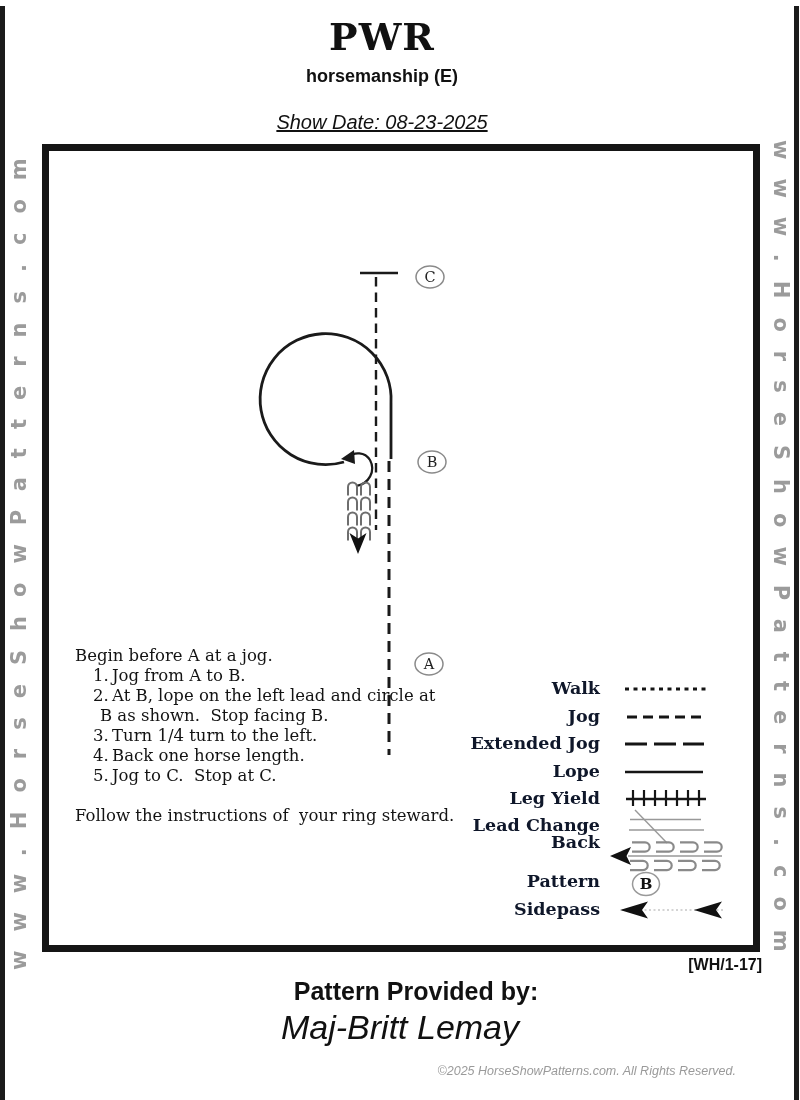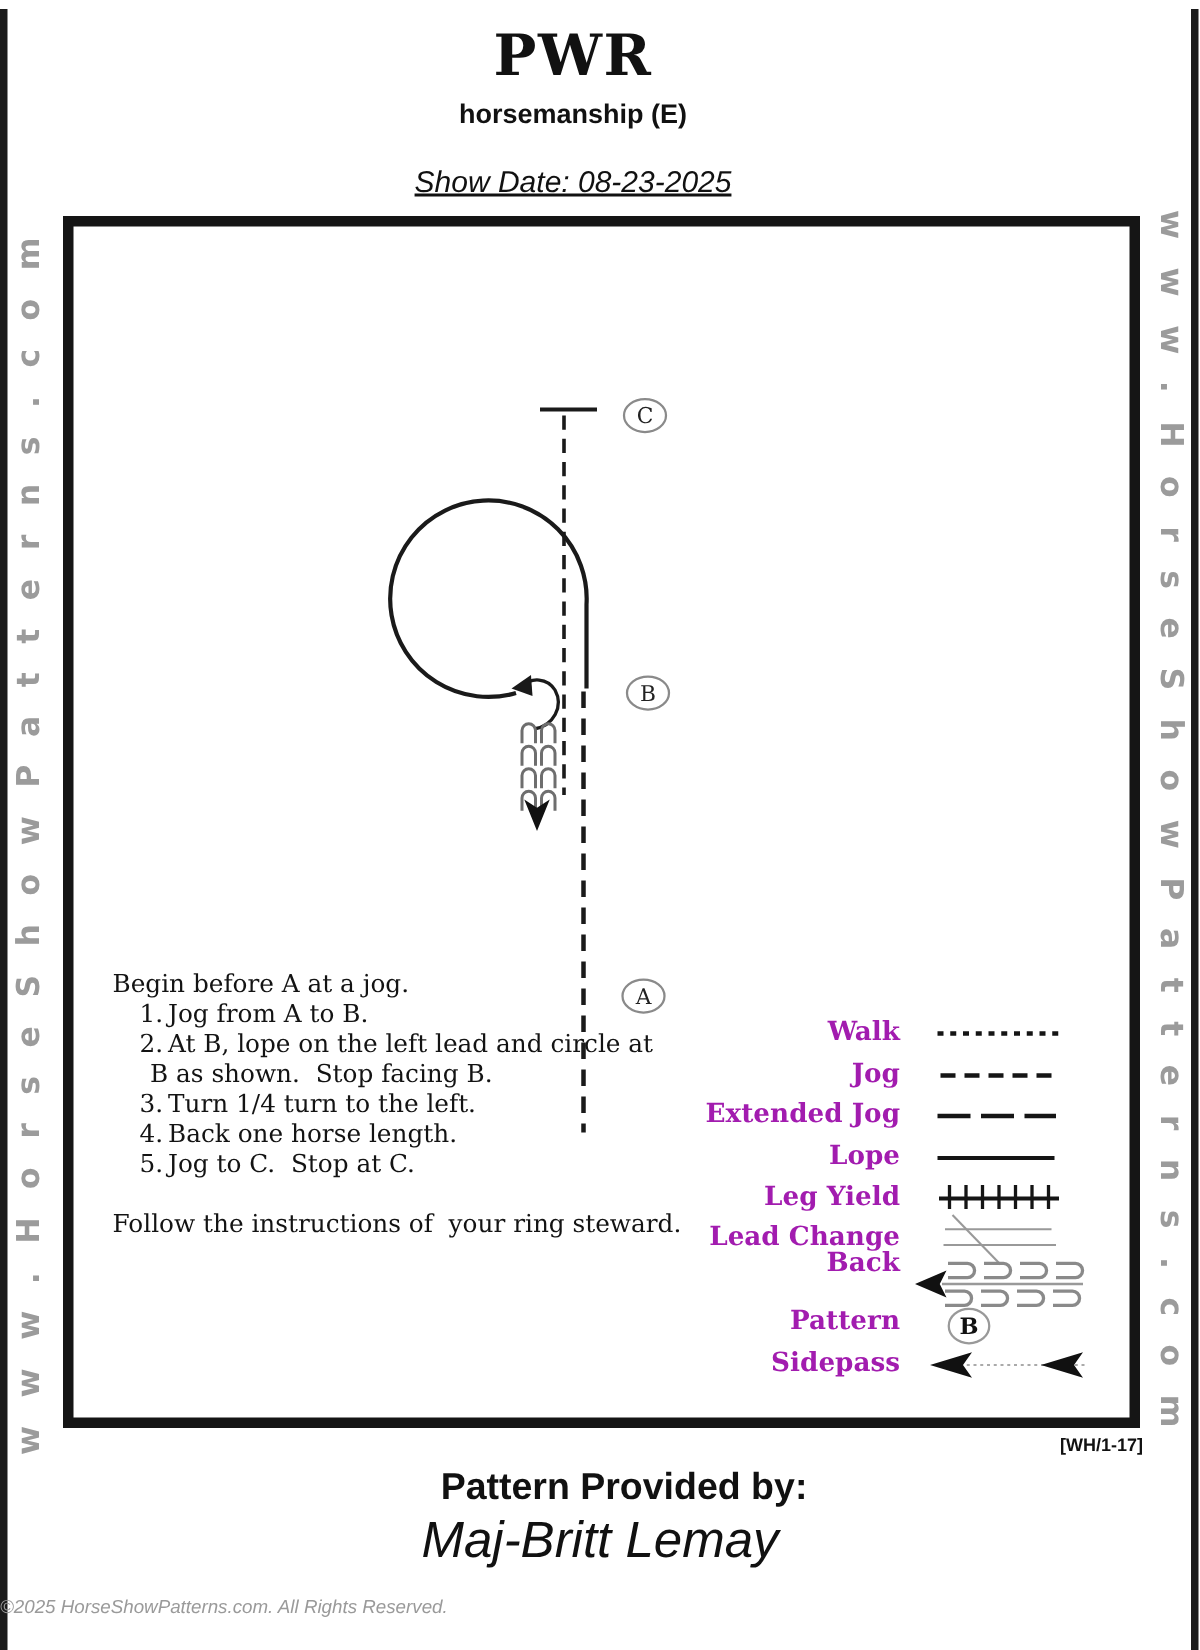--- a/index.html
+++ b/index.html
@@ -37,27 +37,27 @@
     font-family:"DejaVu Serif",serif;font-size:16.5px;line-height:20px;color:#131313;
   }
   .instr-line{white-space:pre-wrap;}
   .instr-line .num{display:inline-block;width:19px;}
   .instr-line.numbered{padding-left:18px;}
   .instr-line.cont{padding-left:25px;}
   .instr-footer{margin-top:20px;white-space:pre-wrap;}
 
   .legend-label{
     position:absolute;left:380px;width:220px;text-align:right;
-    font-family:"DejaVu Serif",serif;font-weight:bold;font-size:17.5px;color:#a21caf;
+    font-family:"DejaVu Serif",serif;font-weight:bold;font-size:17.5px;color:#0f172a;
   }
 
-  .code-tag{position:absolute;right:38px;top:956px;font-weight:bold;font-size:12px;}
+  .code-tag{position:absolute;right:38px;top:956px;font-weight:bold;font-size:16px;}
   .provided{position:absolute;left:0;width:800px;top:977px;text-align:center;font-weight:bold;font-size:25px;padding-left:16px;}
   .provider{position:absolute;left:0;width:800px;top:1008px;text-align:center;font-style:italic;font-size:34px;}
-  .copyright{position:absolute;left:0;width:736px;top:1064px;text-align:left;font-style:italic;font-size:12.5px;color:#9a9a9a;}
+  .copyright{position:absolute;left:0;width:736px;top:1064px;text-align:right;font-style:italic;font-size:12.5px;color:#9a9a9a;}
 
   svg .marker-letter{font-family:"DejaVu Serif",serif;font-size:14.5px;fill:#222;text-anchor:middle;}
   svg .legend-marker-letter{font-family:"DejaVu Serif",serif;font-weight:bold;font-size:15px;fill:#111;text-anchor:middle;}
 </style>
 </head>
 <body>
 
 <div class="edge left"></div>
 <div class="edge right"></div>
 

